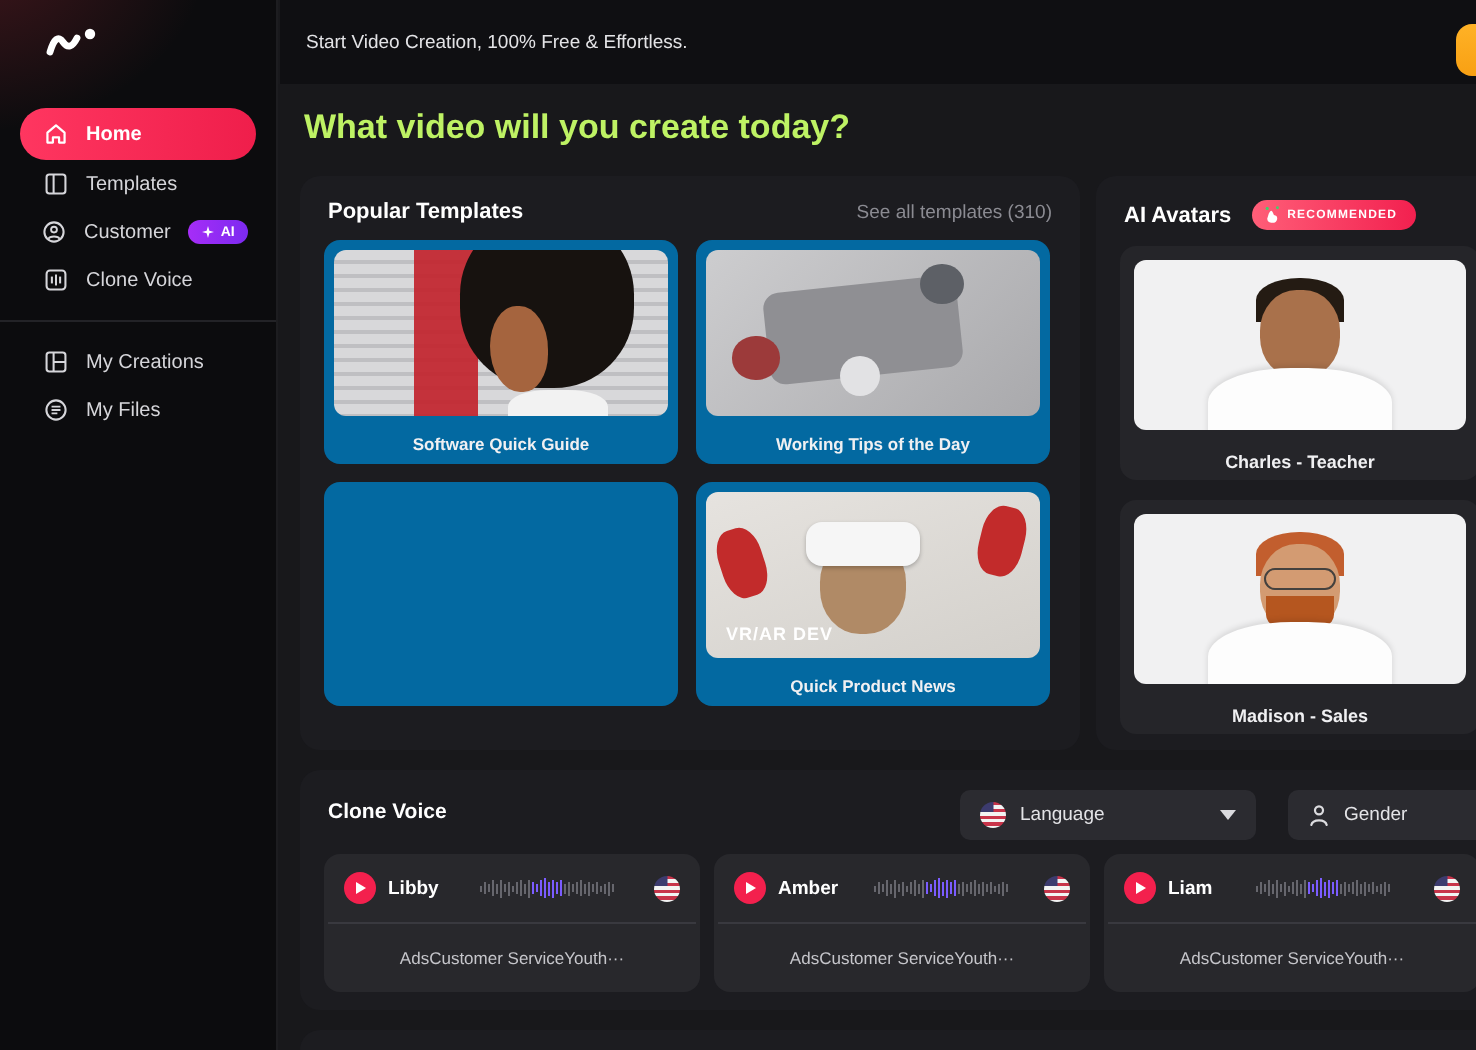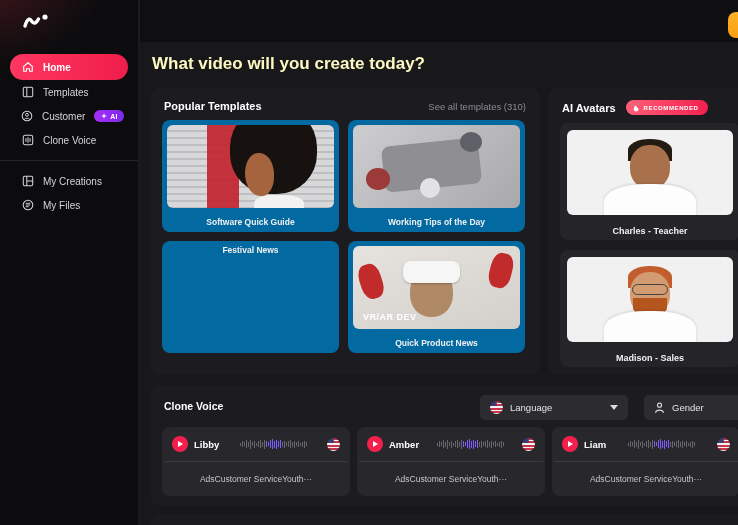--- a/index.html
+++ b/index.html
@@ -26,21 +26,21 @@
     background:linear-gradient(90deg,#a62df7,#7c2af0); color:#fff; font-size:7px; font-weight:bold;
     border-radius:8px; padding:2.5px 7px; display:flex; align-items:center; gap:3px; }
   
   .topbar { position:absolute; left:140px; top:0; width:598px; height:42px;
     background:#0f0f12; display:flex; align-items:center; padding-left:13px; }
   .promo { font-size:9.5px; color:#e3e3e6; }
   .cta-btn { position:absolute; right:-26px; top:12px; width:36px; height:26px;
     border-radius:8px; background:linear-gradient(180deg,#ffb226,#f8a013); border:none; cursor:pointer; }
   
   .content { position:absolute; left:139px; top:42px; width:599px; height:483px; background:#18181b; }
-  .heading { font-size:17px; font-weight:bold; color:#fef9c3; position:absolute; left:13px; top:12px; }
+  .heading { font-size:17px; font-weight:bold; color:#bef264; position:absolute; left:13px; top:12px; }
   .panel { position:absolute; background:#1c1c20; border-radius:10px; }
   .panel-templates { left:11px; top:46px; width:390px; height:287px; }
   .panel-avatars  { left:409px; top:46px; width:216px; height:287px; }
   .panel-clone    { left:11px; top:343px; width:600px; height:120px; }
   .panel-next     { left:11px; top:473px; width:600px; height:30px; border-radius:10px 10px 0 0; background:#1c1c20; }
   .panel-head { display:flex; align-items:center; padding:12px 14px 8px; }
   .panel-title { font-size:11px; font-weight:bold; color:#fff; }
   .see-all { margin-left:auto; font-size:9.5px; color:#8b8b92; cursor:pointer; }
   
   .tpl-grid { display:grid; grid-template-columns:177px 177px; gap:9px; padding:0 12px; }
@@ -186,20 +186,21 @@
             <circle cx="7" cy="7" r="5.6" fill="none" stroke="#d6d6da" stroke-width="1.2"></circle>
             <path d="M4.4 5h5.2M4.4 7h5.2M4.4 9h3.4" stroke="#d6d6da" stroke-width="1.1"></path>
           </svg>
       </span>
       <span>My Files</span>
     </div>
   </div>
 </div>
 
 <div class="topbar">
+  <span class="promo">Start Video Creation, 100% Free &amp; Effortless.</span>
   <button class="cta-btn"></button>
 </div>
 
 <div class="content">
   <div class="heading">What video will you create today?</div>
 
   <div class="panel panel-templates">
     <div class="panel-head">
       <span class="panel-title">Popular Templates</span>
       <span class="see-all">See all templates (310)</span>
@@ -217,21 +218,20 @@
       <div class="tpl-card">
         <div class="tpl-photo ph2">
           <span class="table"></span>
           <span class="p1"></span>
           <span class="p2"></span>
           <span class="p3"></span>
         </div>
         <div class="tpl-label">Working Tips of the Day</div>
       </div>
       <div class="tpl-card">
-        <div class="tpl-label">Festival News</div>
       </div>
       <div class="tpl-card">
         <div class="tpl-photo ph4">
           <span class="head4"></span>
           <span class="headset"></span>
           <span class="ctrl c1"></span>
           <span class="ctrl c2"></span>
           <span class="ov">VR/AR DEV</span>
         </div>
         <div class="tpl-label">Quick Product News</div>

